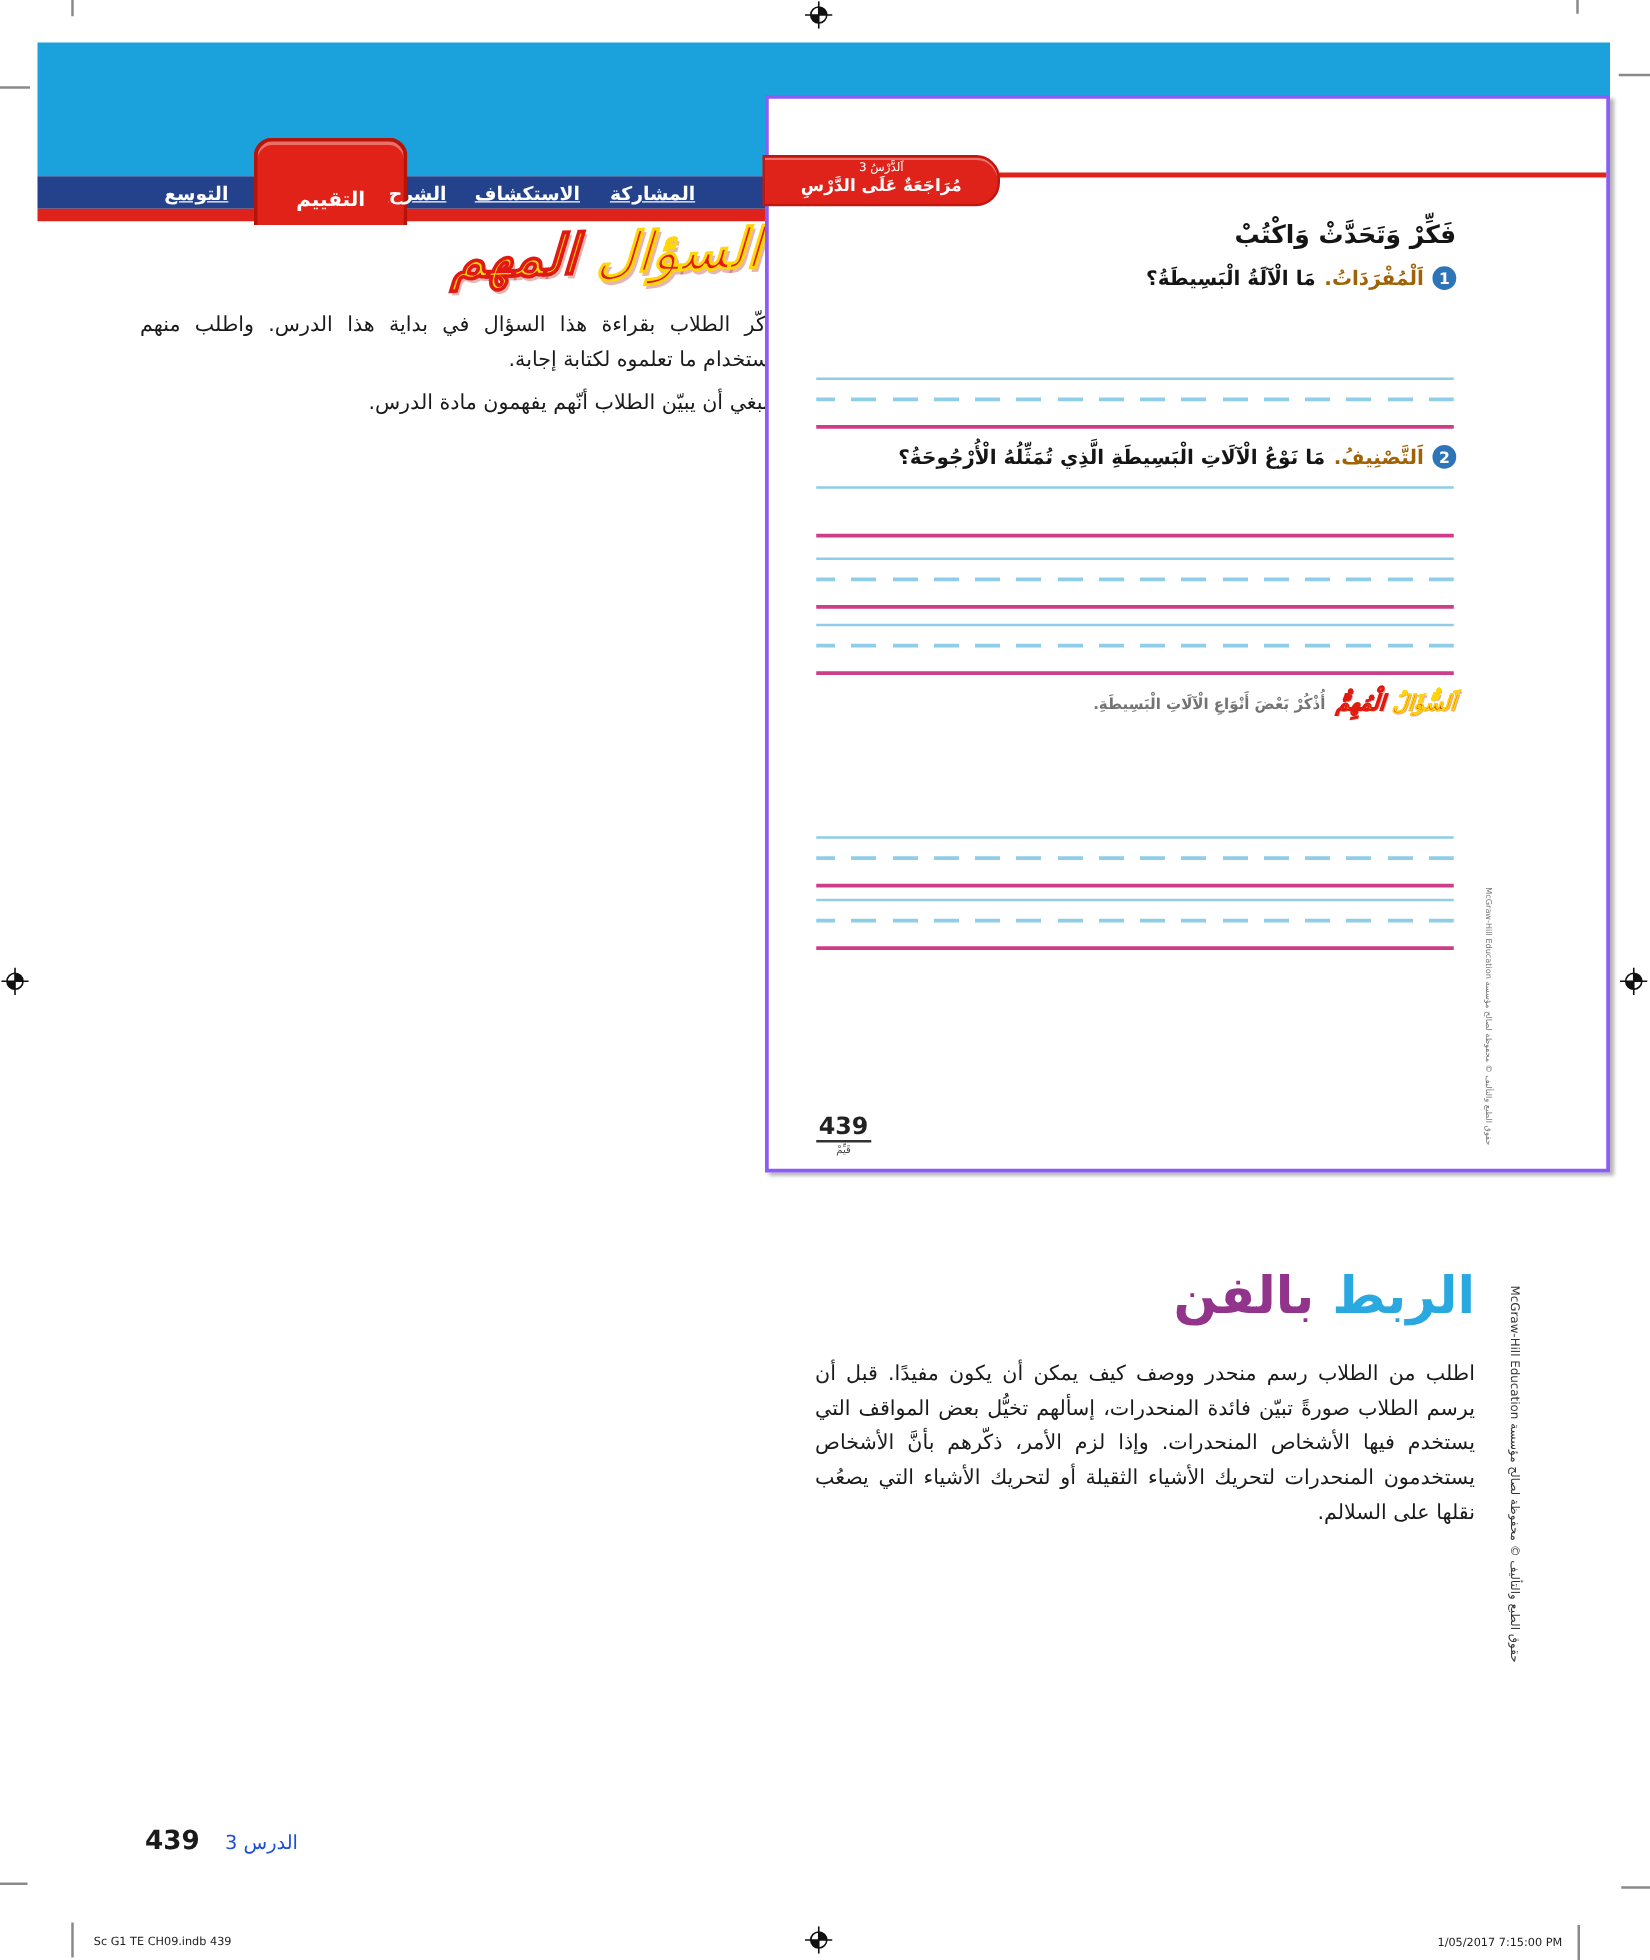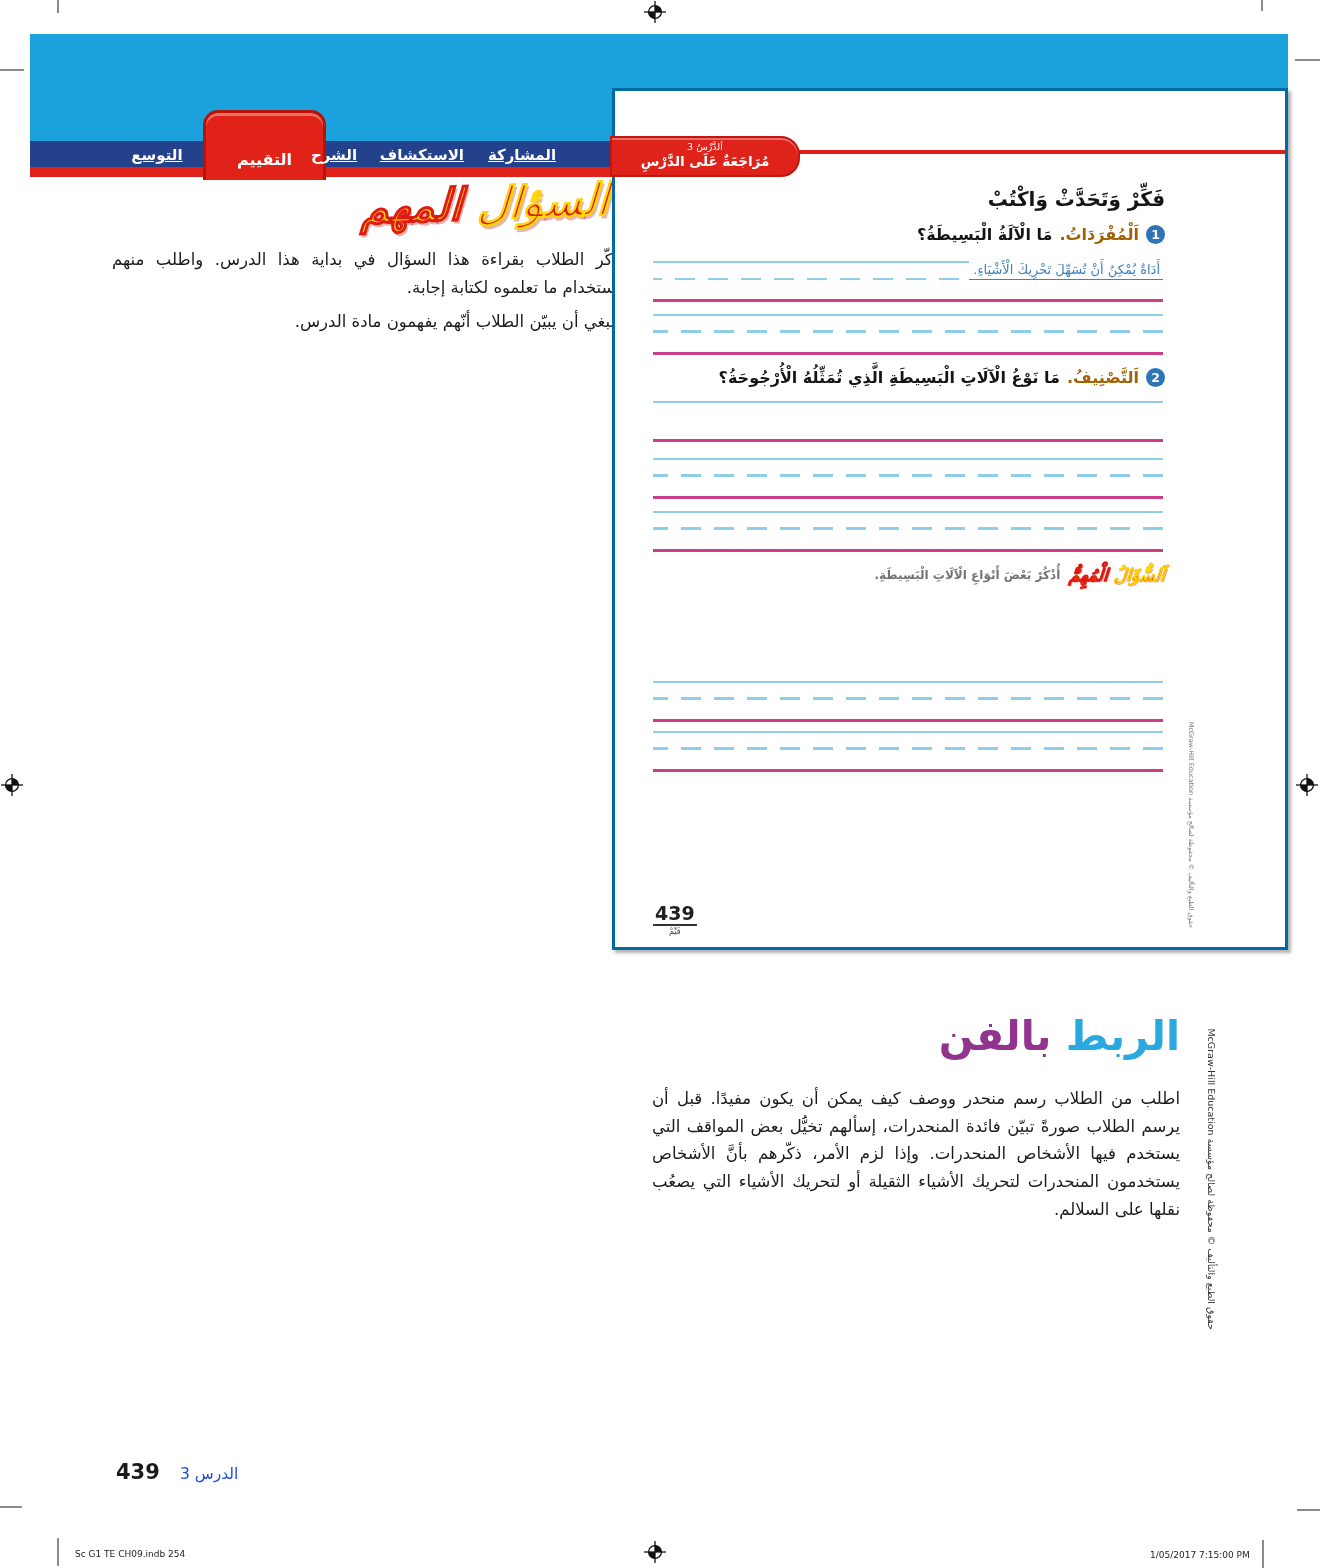--- a/index.html
+++ b/index.html
@@ -29,22 +29,22 @@
           transform:rotate(-2deg) skewX(-5deg);white-space:nowrap;}
   .logo-w1{color:#E01A12;-webkit-text-stroke:1px #FFD609;
            text-shadow:2px 3px 0 rgba(170,10,0,.3);}
   .logo-w2{color:#FFD609;-webkit-text-stroke:1.6px #E01A12;
            text-shadow:2px 3px 0 rgba(170,10,0,.3);}
   .t-note{position:absolute;left:112px;width:508px;direction:rtl;text-align:justify;
           font-size:16.5px;line-height:1.72;color:#1a1a1a;}
   .t-note.last{text-align:right;}
 
   
-  .panel{position:absolute;left:612px;top:88px;width:670px;height:856px;background:#fff;
-         border:3px solid #0369a1;z-index:5;box-shadow:3px 3px 3px rgba(0,0,0,.3);}
+  .panel{position:absolute;left:612px;top:76px;width:670px;height:856px;background:#fff;
+         border:3px solid #8b5cf6;z-index:5;box-shadow:3px 3px 3px rgba(0,0,0,.3);}
   .badge{position:absolute;left:-5px;top:45px;width:186px;height:37px;background:#DF231B;
          border:2px solid #C01810;border-radius:0 19px 19px 0;color:#fff;text-align:center;
          z-index:2;box-shadow:inset 0 2px 0 rgba(255,255,255,.35);}
   .badge-lesson{font-size:9.5px;line-height:12px;margin-top:3px;direction:rtl;}
   .badge-title{font-size:13.5px;font-weight:bold;line-height:16px;direction:rtl;}
   .badge-rule{position:absolute;left:178px;right:0;top:59px;height:4px;background:#DF231B;}
   .sp-heading{position:absolute;right:120px;top:96px;margin:0;font-size:20px;font-weight:bold;
               color:#151515;direction:rtl;}
   .q-row{position:absolute;right:120px;display:flex;direction:rtl;align-items:center;gap:7px;
          font-size:16px;}
@@ -170,28 +170,20 @@
       <div class="badge-title">مُرَاجَعَةٌ عَلَى الدَّرْسِ</div>
     </div>
 
     <h2 class="sp-heading">فَكِّرْ وَتَحَدَّثْ وَاكْتُبْ</h2>
 
     <div class="q-row" style="top:134px">
       <span class="q-num">1</span>
       <span class="q-label">اَلْمُفْرَدَاتُ.</span>
       <span class="q-text">مَا الْآلَةُ الْبَسِيطَةُ؟</span>
     </div>
-    <div class="wl" style="top:170px">
-      <div class="l-top"></div>
-        <div class="l-pink"></div>
-      <div class="answer-row">
-        <span class="answer">أَدَاةٌ يُمْكِنُ أَنْ تُسَهِّلَ تَحْرِيكَ الْأَشْيَاءِ.</span>
-        <span class="dash-fill"></span>
-      </div>
-    </div>
     <div class="wl" style="top:223px">
       <div class="l-top"></div>
         <div class="l-dash"></div>
         <div class="l-pink"></div>
     </div>
 
     <div class="q-row" style="top:277px">
       <span class="q-num">2</span>
       <span class="q-label">اَلتَّصْنِيفُ.</span>
       <span class="q-text">مَا نَوْعُ الْآلَاتِ الْبَسِيطَةِ الَّذِي تُمَثِّلُهُ الْأُرْجُوحَةُ؟</span>
@@ -237,16 +229,16 @@
     <div class="mini-copy">حقوق الطبع والتأليف © محفوظة لصالح مؤسسة McGraw-Hill Education</div>
   </div>
 
   <h1 class="art-title"><span class="art-w1">الربط</span> <span class="art-w2">بالفن</span></h1>
   <div class="art-p">اطلب من الطلاب رسم منحدر ووصف كيف يمكن أن يكون مفيدًا. قبل أن يرسم الطلاب صورةً تبيّن فائدة المنحدرات، إسألهم تخيُّل بعض المواقف التي يستخدم فيها الأشخاص المنحدرات. وإذا لزم الأمر، ذكّرهم بأنَّ الأشخاص يستخدمون المنحدرات لتحريك الأشياء الثقيلة أو لتحريك الأشياء التي يصعُب نقلها على السلالم.</div>
 
   <div class="big-copy">حقوق الطبع والتأليف © محفوظة لصالح مؤسسة McGraw-Hill Education</div>
 
   <div class="f-num">439</div>
   <div class="f-lesson">الدرس 3</div>
-  <div class="p-file">Sc G1 TE CH09.indb   254</div>
+  <div class="p-file">Sc G1 TE CH09.indb   439</div>
   <div class="p-date">1/05/2017   7:15:00 PM</div>
 
 </div>
 
 </body></html>

